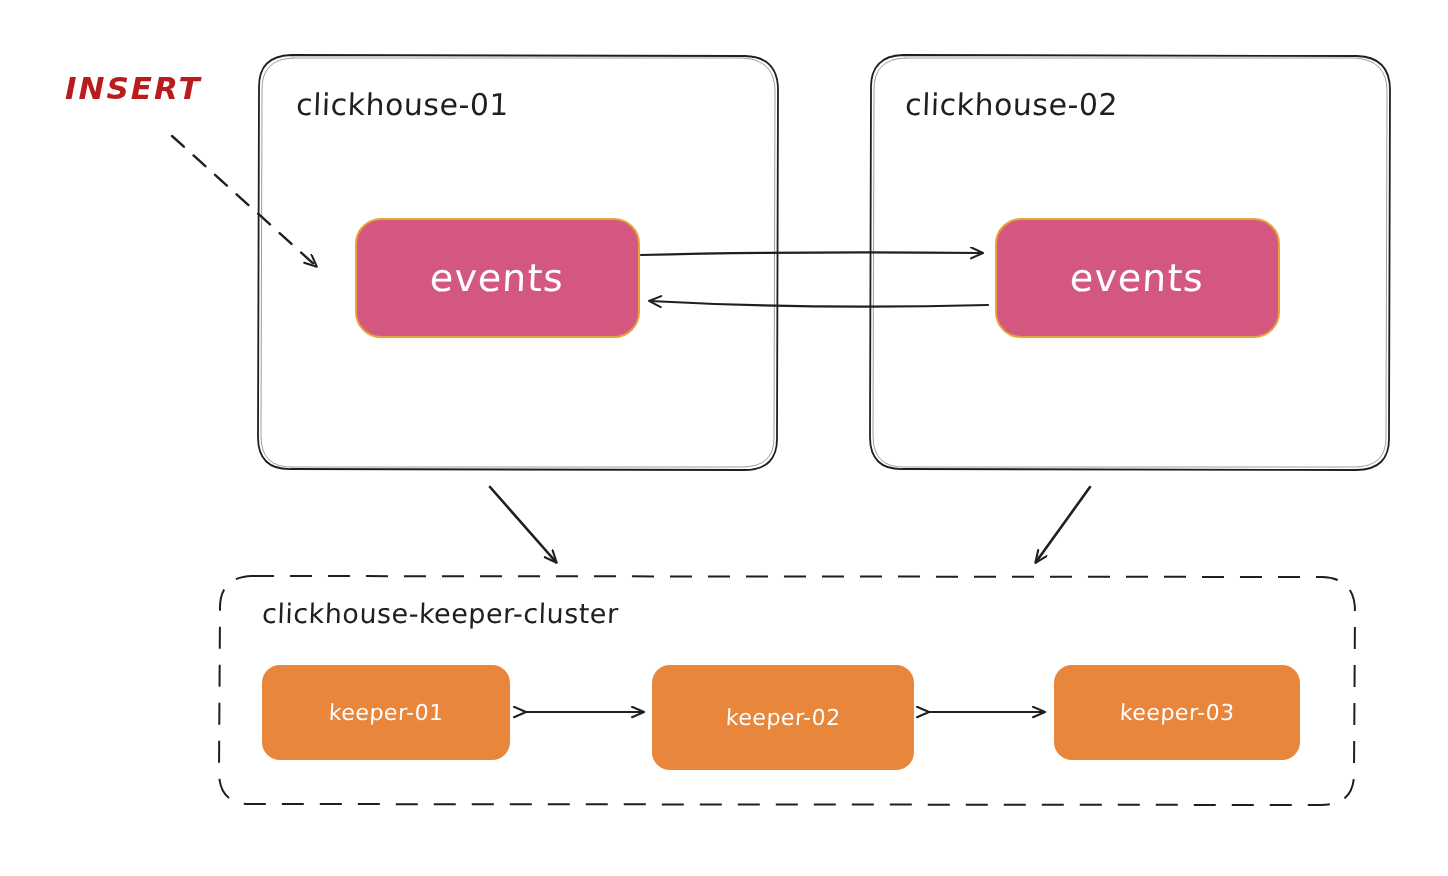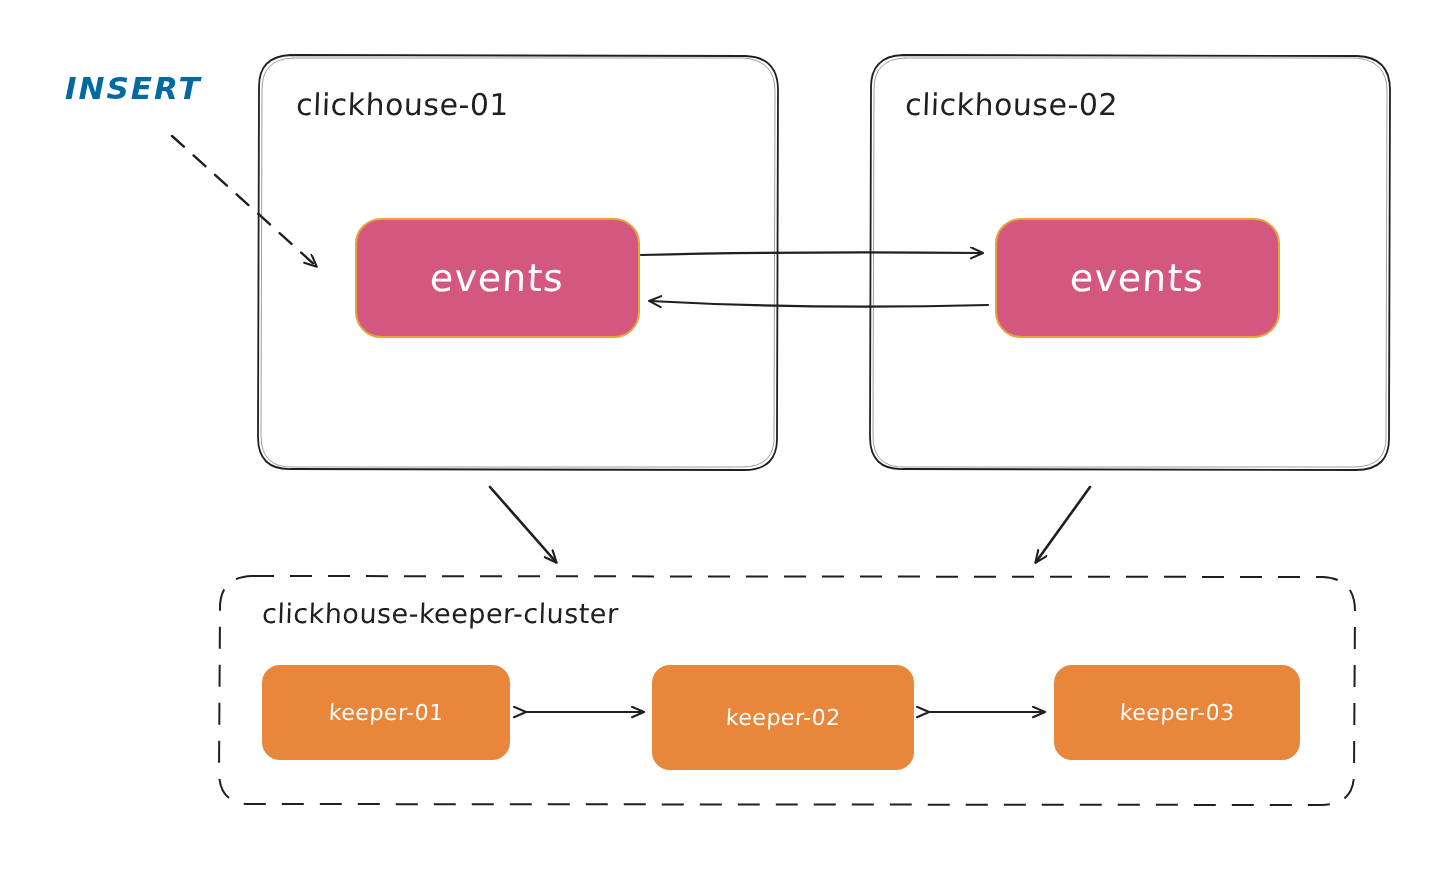--- a/index.html
+++ b/index.html
@@ -43,21 +43,21 @@
     color: #202020;
     transform: skewX(-2deg);
   }
 
   .insert-label {
     position: absolute;
     font-size: 31px;
     font-style: italic;
     font-weight: 700;
     letter-spacing: 2px;
-    color: #0369a1;
+    color: #b91c1c;
   }
 
   
   .events-box {
     position: absolute;
     display: flex;
     align-items: center;
     justify-content: center;
     background: #d4577f;
     border: 2px solid #e8a33c;

